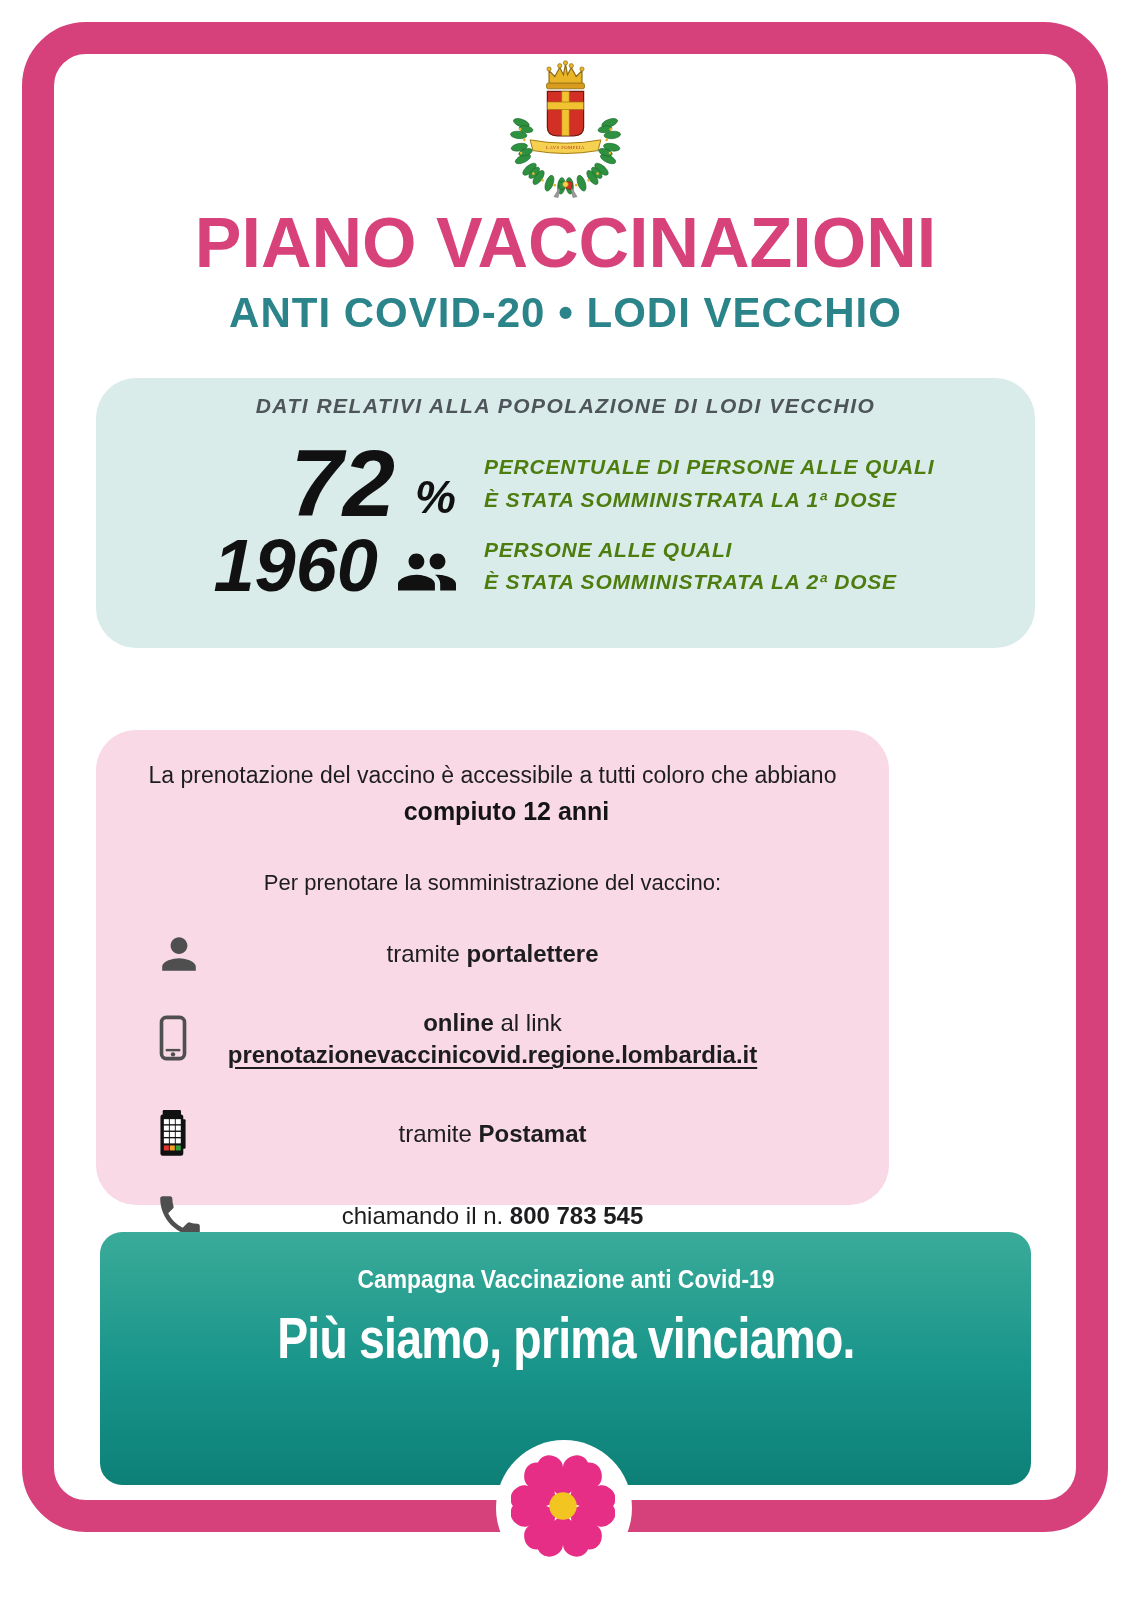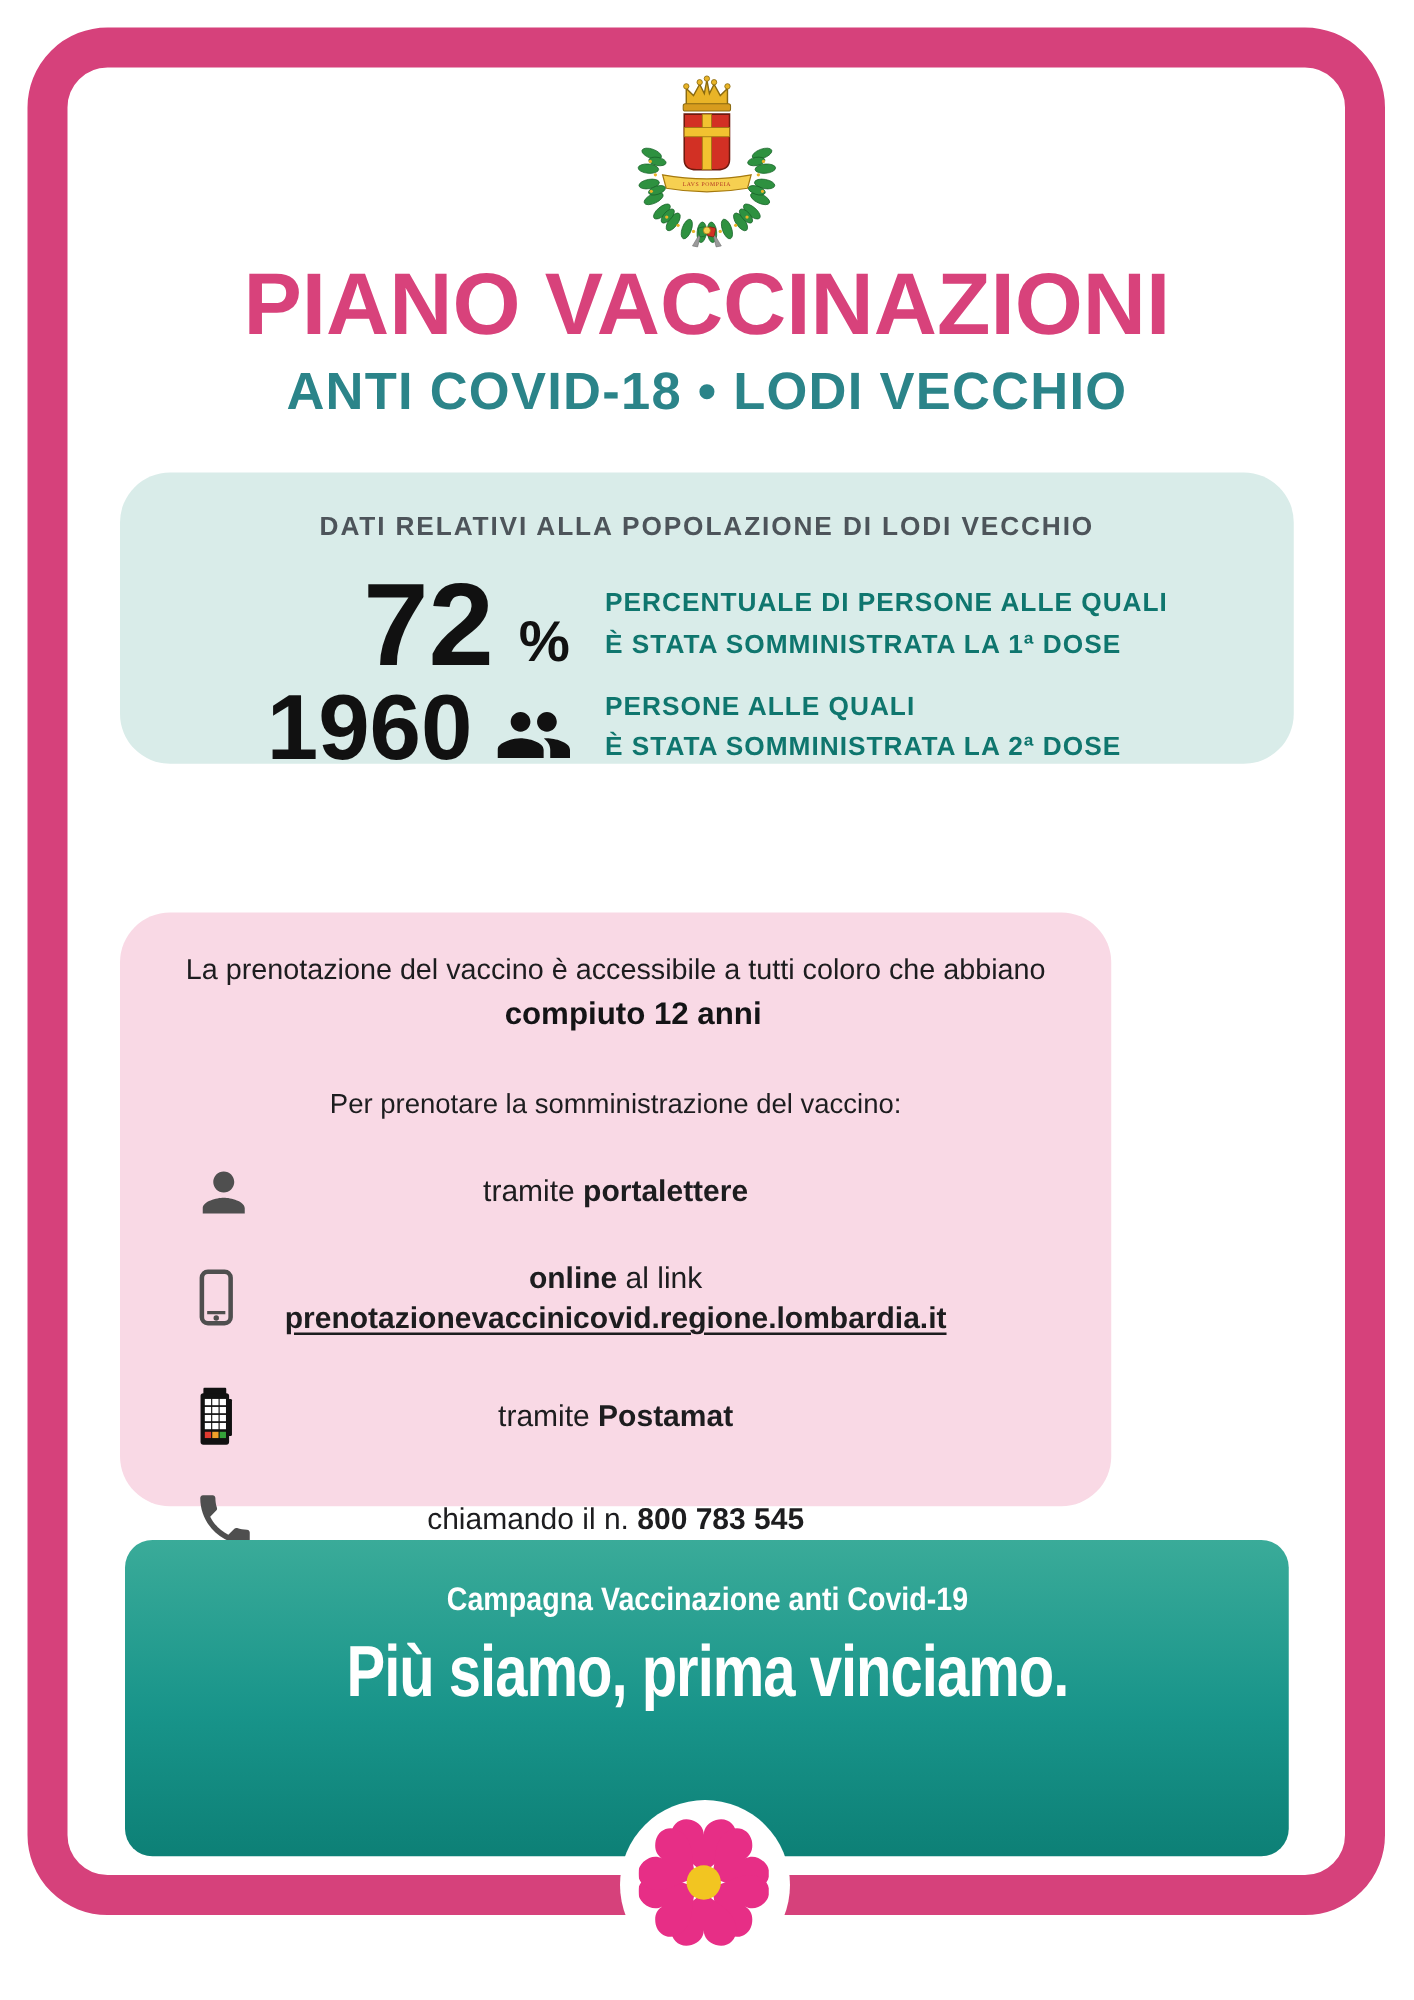--- a/index.html
+++ b/index.html
@@ -20,41 +20,41 @@
   .title{
     position:absolute;top:208px;left:0;width:100%;text-align:center;
     font-size:70px;font-weight:700;letter-spacing:0px;color:#d8427b;line-height:1;
   }
   .subtitle{
     position:absolute;top:292px;left:0;width:100%;text-align:center;
     font-size:42px;font-weight:700;letter-spacing:1px;color:#2b8489;line-height:1;
   }
   .box{position:absolute;box-sizing:border-box;}
   .box-stats{
-    left:96px;top:378px;width:939px;height:233px;border-radius:40px;
-    background:#d9ece9;padding-top:32px;
+    left:96px;top:378px;width:939px;height:270px;border-radius:40px;
+    background:#d9ece9;padding-top:16px;font-style:italic;
   }
   .stats-heading{
     text-align:center;font-size:21px;font-weight:700;letter-spacing:1.5px;
     color:#4d545a;
   }
   .stat-row{display:flex;align-items:center;margin-top:26px;}
   .stat-row.second{margin-top:10px;}
   .stat-left{
     width:360px;display:flex;justify-content:flex-end;align-items:flex-end;
     flex:none;
   }
   .stat-value{font-weight:700;color:#111;line-height:0.85;}
   .stat-value.v1{font-size:94px;}
   .stat-value.v2{font-size:74px;}
   .stat-unit{font-size:46px;font-weight:700;color:#111;margin-left:20px;line-height:1;padding-bottom:4px;}
   .stat-people{margin-left:20px;line-height:0;padding-bottom:2px;}
   .stat-label{
     margin-left:28px;font-size:21px;font-weight:700;letter-spacing:0.8px;
-    color:#0f766e;line-height:1.55;
+    color:#4d7c0f;line-height:1.55;
   }
   .box-booking{
     left:96px;top:730px;width:793px;height:475px;border-radius:40px;
     background:#f9d9e5;padding-top:28px;text-align:center;
   }
   .intro1{font-size:23px;color:#1d1d1f;line-height:1.5;}
   .intro2{font-size:25px;font-weight:700;color:#141416;margin-top:4px;padding-left:28px;}
   .methods-heading{font-size:22px;color:#1d1d1f;margin-top:44px;}
   .method-row{position:relative;margin-top:30px;min-height:44px;
     display:flex;flex-direction:column;justify-content:center;}
@@ -148,21 +148,21 @@
 
     <path d="M95 151 L86 166 L91 167 Z" fill="#9a9a9a" stroke="#6e6e6e" stroke-width="0.6"></path>
     <path d="M105 151 L114 166 L109 167 Z" fill="#9a9a9a" stroke="#6e6e6e" stroke-width="0.6"></path>
     <rect x="92" y="148" width="7" height="9" rx="1.5" fill="#2e9140" stroke="#176328" stroke-width="0.6" transform="rotate(-12 95 152)"></rect>
     <rect x="101" y="148" width="7" height="9" rx="1.5" fill="#d23024" stroke="#6e1a0e" stroke-width="0.6" transform="rotate(12 105 152)"></rect>
     <circle cx="100" cy="151" r="3.4" fill="#f6d051" stroke="#a5790e" stroke-width="0.7"></circle>
   </svg>
 </div>
 
 <div class="title">PIANO VACCINAZIONI</div>
-<div class="subtitle">ANTI COVID-18 • LODI VECCHIO</div>
+<div class="subtitle">ANTI COVID-20 • LODI VECCHIO</div>
 
 <div class="box box-stats">
   <div class="stats-heading">DATI RELATIVI ALLA POPOLAZIONE DI LODI VECCHIO</div>
 
   <div class="stat-row">
     <div class="stat-left">
       <span class="stat-value v1">72</span>
       <span class="stat-unit">%</span>
     </div>
     <div class="stat-label">

